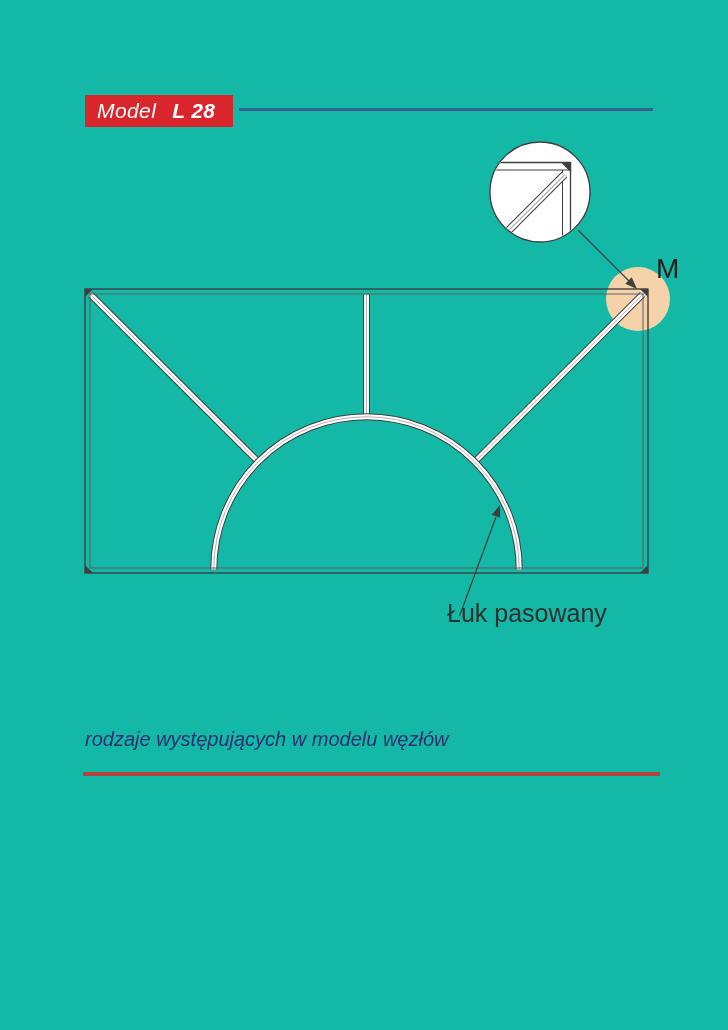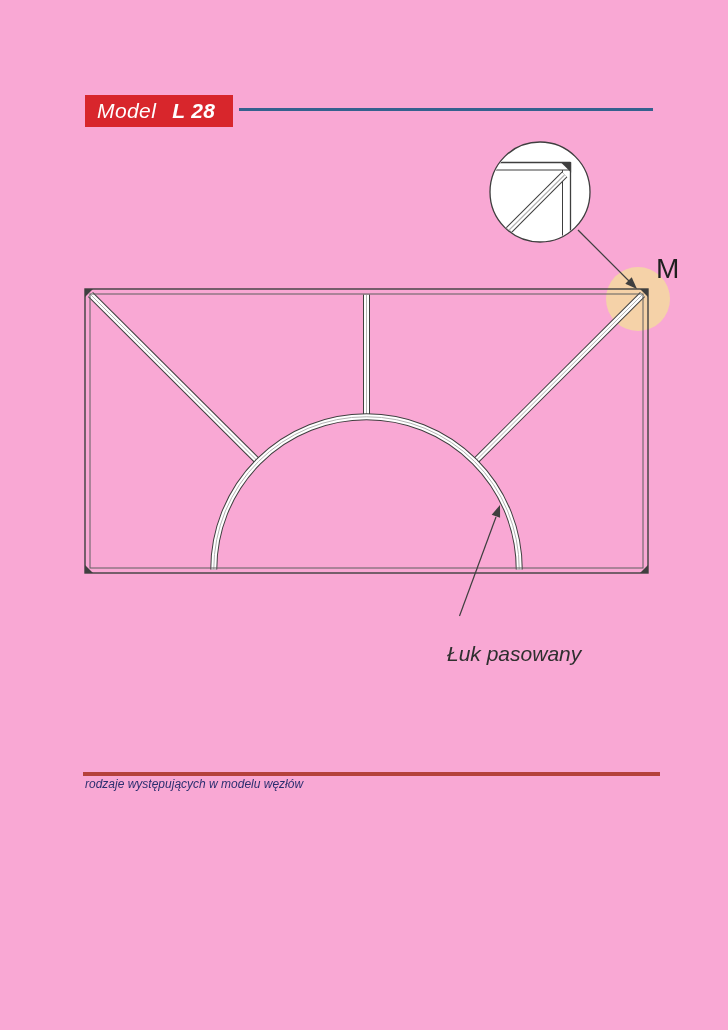--- a/index.html
+++ b/index.html
@@ -1,17 +1,17 @@
 <!DOCTYPE html>
 <html style="--accent-red: #d8262c; --rule-blue: #35618e; --footer-rule-red: #b5413c; --caption-navy: #2c2f70; --line-dark: #3f3f3f; --line-mid: #b3b3b3; --highlight-peach: #f5d2a8; --label-black: #1f1f1f;"><head>
 <meta charset="utf-8">
 <style>
   html,body{margin:0;padding:0;background:#e8e8e8;}
   .page{
-    position:relative;width:728px;height:1030px;background:#f9a8d4;
+    position:relative;width:728px;height:1030px;background:#14b8a6;
     font-family:"Liberation Sans",sans-serif;overflow:hidden;margin:0 auto;
     -webkit-user-select:none;user-select:none;
   }
   
   .model-box{
     position:absolute;left:85px;top:95px;width:148px;height:32px;
     background:var(--accent-red,#d8262c);
     display:flex;align-items:center;padding-left:12px;box-sizing:border-box;
     color:#ffffff;font-style:italic;font-size:21px;letter-spacing:.4px;white-space:nowrap;
   }
@@ -28,25 +28,25 @@
   .si{stroke:#5f5f5f;fill:none;}
   .sw{stroke:#ffffff;fill:none;}
   .sm{stroke:var(--line-mid,#b3b3b3);fill:none;}
   .fd{fill:var(--line-dark,#3f3f3f);stroke:none;}
   .lens{fill:#ffffff;stroke:var(--line-dark,#3f3f3f);}
   
   .m-label{
     position:absolute;left:656px;top:253px;font-size:28px;color:var(--label-black,#1f1f1f);
   }
   .arc-label{
-    position:absolute;left:447px;top:642px;font-size:21px;color:#2f2f2f;white-space:nowrap;font-style:italic;
+    position:absolute;left:447px;top:599px;font-size:25px;color:#2f2f2f;white-space:nowrap;
   }
   
   .footer-caption{
-    position:absolute;left:85px;top:777px;font-size:12px;font-style:italic;
+    position:absolute;left:85px;top:728px;font-size:20px;font-style:italic;
     color:var(--caption-navy,#2c2f70);white-space:nowrap;
   }
   .footer-rule{
     position:absolute;left:83px;top:772px;width:577px;height:4px;
     background:var(--footer-rule-red,#b5413c);
   }
 </style>
 </head>
 <body>
 

